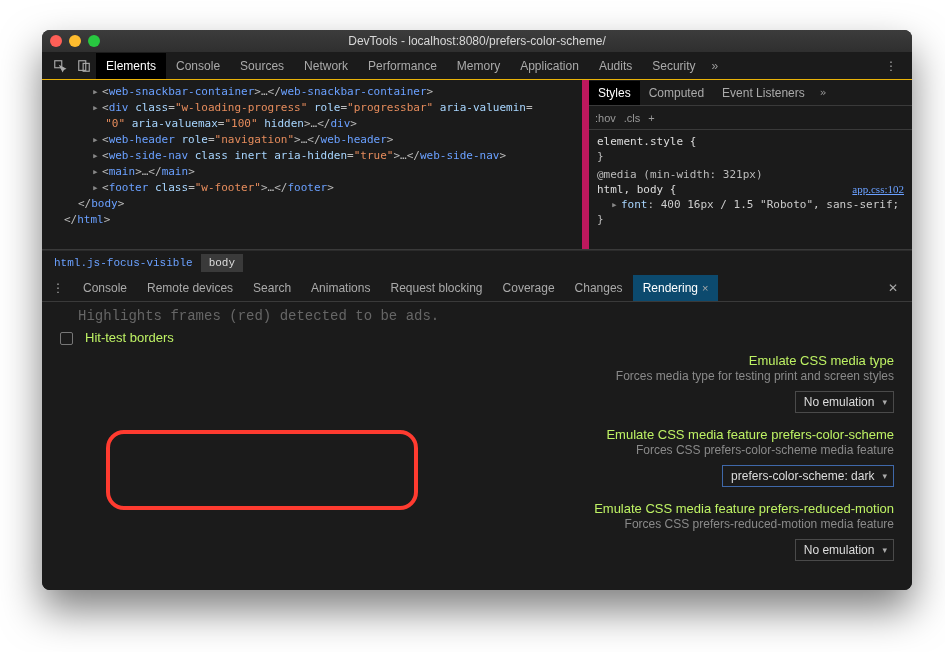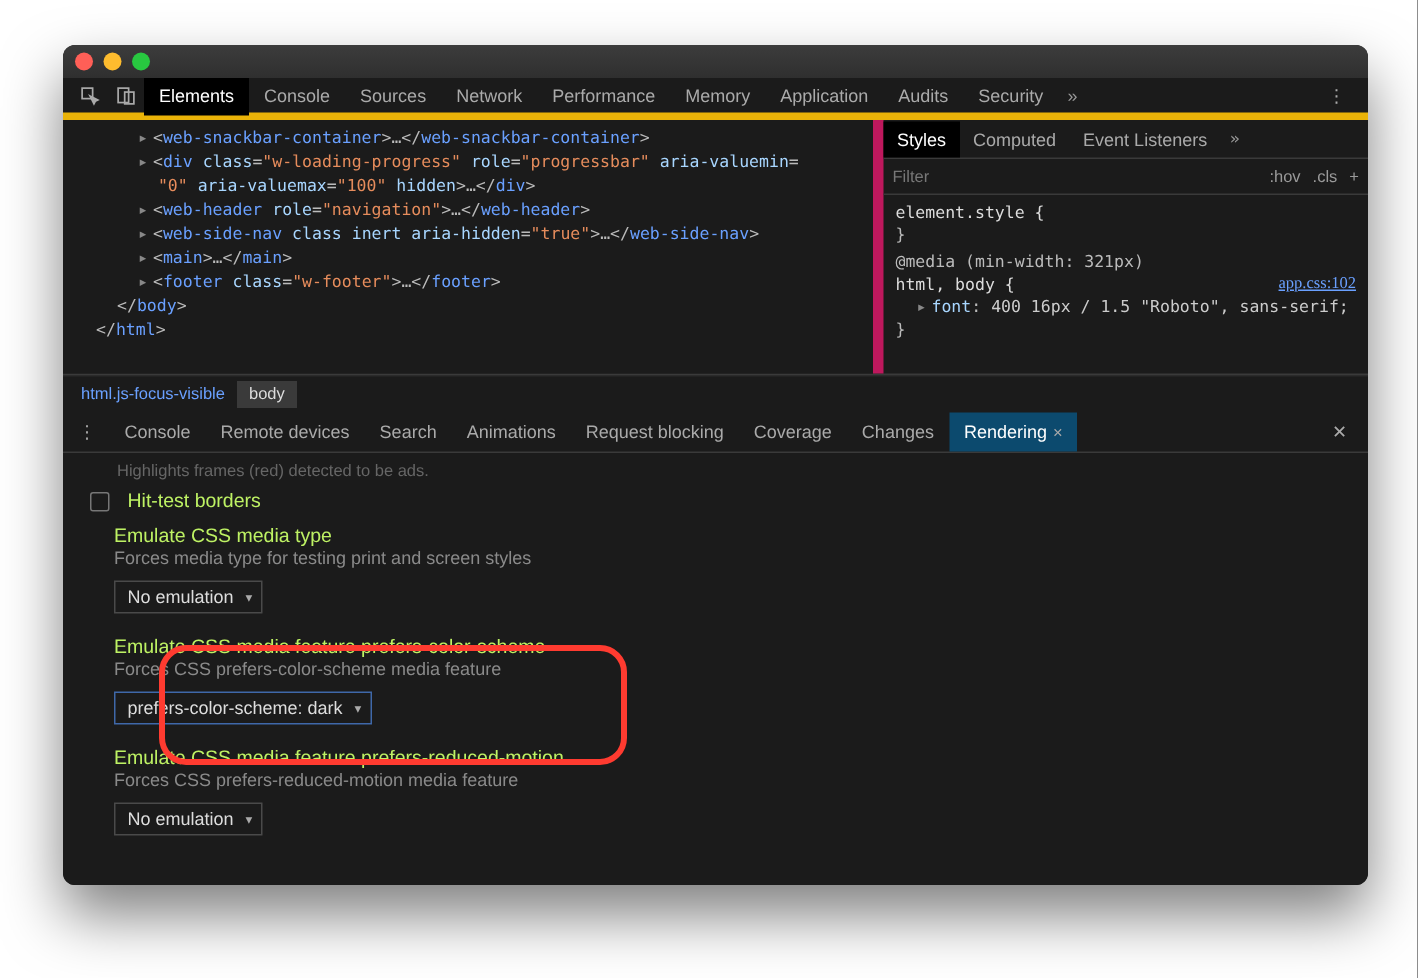--- a/index.html
+++ b/index.html
@@ -36,21 +36,21 @@
   .dot-red { background:#ff5f57; }
   .dot-yellow { background:#febc2e; }
   .dot-green { background:#28c840; }
   .titlebar-title {
     position:absolute; left:0; right:0; text-align:center;
     font-size:12px; color:#d8d8d8; font-weight:500;
   }
   .main-tabs {
     height: 28px;
     background: #1b1b1b;
-    border-bottom: 5px solid #eab308;
+    border-bottom: 1px solid #eab308;
     display: flex;
     align-items: center;
     padding: 0 6px;
     gap: 0;
   }
   .tool-icon {
     width: 24px; height: 20px;
     display:flex; align-items:center; justify-content:center;
     color:#aaa; cursor:pointer;
   }
@@ -112,44 +112,44 @@
   .link { color:#6aa0ff; text-decoration:underline; float:right; font-family:-apple-system; font-size:11px;}
   .rule-sel { color:#ddd; }
   .media { color:#bbb; }
   .prop { color:#a8d6ff; }
   .val { color:#ccc; }
   .breadcrumbs {
     height:24px;
     background:#1b1b1b;
     border-top:1px solid #2b2b2b;
     display:flex; align-items:center;
-    font-size:11px; padding:0 4px;
+    font-size:11px; padding:0 4px;font-family:Liberation Mono, monospace;
   }
   .crumb { padding:3px 8px; color:#6aa0ff; cursor:pointer; }
   .crumb.sel { background:#3a3a3a; color:#ddd; }
   .drawer-tabs {
     height:28px; display:flex; align-items:center;
     border-bottom:1px solid #3a3a3a;
     padding:0 4px;
   }
   .drawer-tabs .kebab { margin-left:0; margin-right:2px; padding: 0 6px;}
   .dtab { padding:6px 10px; color:#aaa; cursor:pointer; font-size:12px;}
   .dtab.active { background:#0c4a6e; color:#fff; position:relative;}
   .close-x { display:inline-block; margin-left:4px; color:#aaa; font-size:11px;}
   .close-drawer { margin-left:auto; padding:0 10px; color:#aaa; cursor:pointer;}
   .drawer-body {
     flex:1; background:#1b1b1b; padding:6px 18px 16px 18px; overflow:auto;
   }
-  .faint-line { font-size:11px; color:#666; padding-left:18px; margin-bottom:6px;}
+  .faint-line { font-size:14px; color:#666; padding-left:18px; margin-bottom:6px;font-family:Liberation Mono, monospace;}
   .checkbox-row { display:flex; align-items:flex-start; gap:12px; margin-bottom:8px; }
   .chk {
     width:13px; height:13px; border:1px solid #777; border-radius:2px; margin-top:2px;
     background:#1b1b1b; cursor:pointer;
   }
-  .section { margin: 8px 0 14px 16px; }
+  .section { margin: 8px 0 14px 16px; text-align: right; }
   .sect-title { font-size:13px; color:#bef264; }
   .sect-desc { font-size:12px; color:#8a8a8a; margin-top:1px; }
   .select {
     margin-top:8px;
     height:22px;
     border:1px solid #4a4a4a;
     background:#1b1b1b;
     color:#ddd;
     display:inline-flex; align-items:center;
     padding:0 6px 0 8px;
@@ -171,20 +171,21 @@
 <body>
 
 <div class="window">
 
   <div class="titlebar">
     <div class="traffic">
       <span class="dot-red"></span>
       <span class="dot-yellow"></span>
       <span class="dot-green"></span>
     </div>
+    <div class="titlebar-title">DevTools - localhost:8080/prefers-color-scheme/</div>
   </div>
 
   <div class="main-tabs">
     <div class="tool-icon">
       <svg viewBox="0 0 16 16" fill="none" stroke="currentColor" stroke-width="1.3">
         <rect x="2" y="2" width="8" height="8"></rect>
           <path d="M8 8 l6 3 -2 1 -1 2z" fill="currentColor"></path>
       </svg>
     </div>
     <div class="tool-icon">
@@ -225,21 +226,20 @@
     <div class="styles-panel">
       <div class="styles-tabs">
         <div id="styles-tabs-slot" style="display: flex;">
             <div class="stab active">Styles</div>
             <div class="stab">Computed</div>
             <div class="stab">Event Listeners</div>
           </div>
         <span class="more-chevrons">»</span>
       </div>
       <div class="filter-row">
-        <span class="filter-input" title="Filter">Filter</span>
         <span>:hov</span>
         <span>.cls</span>
         <span>+</span>
       </div>
       <div class="styles-body">
         <div><span class="rule-sel">element.style {</span></div>
         <div><span>}</span></div>
         <div style="margin-top:3px;">
           <span class="media">@media (min-width: 321px)</span>
         </div>

